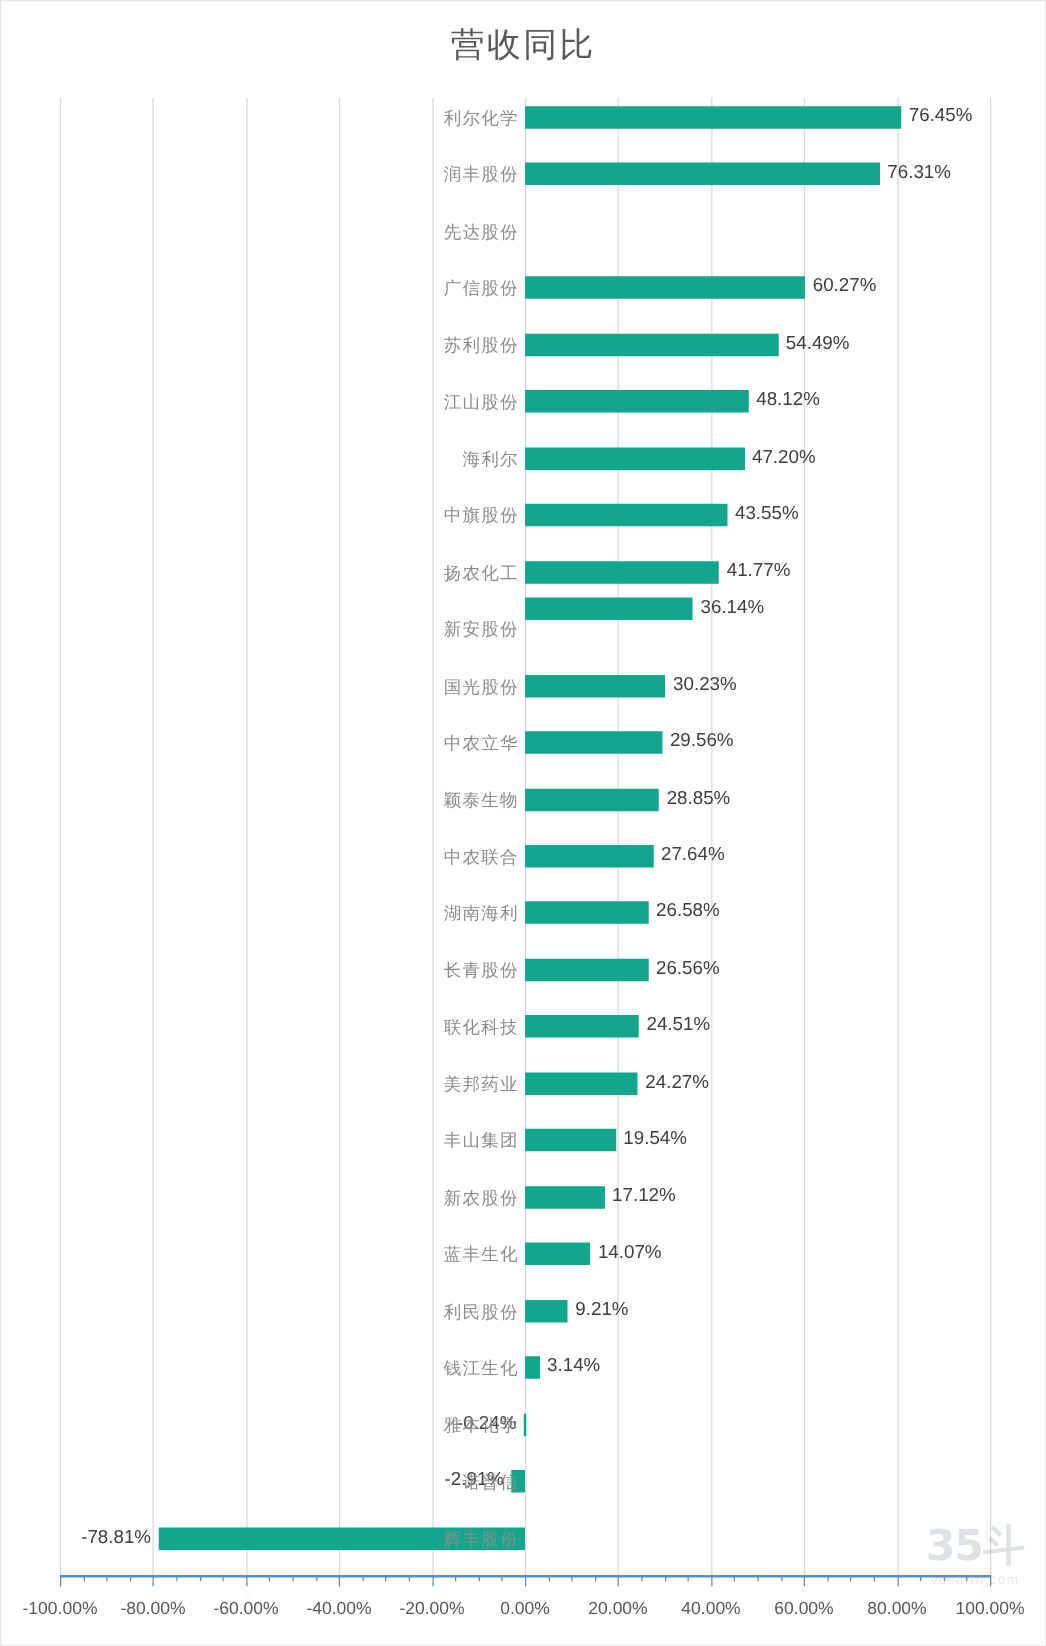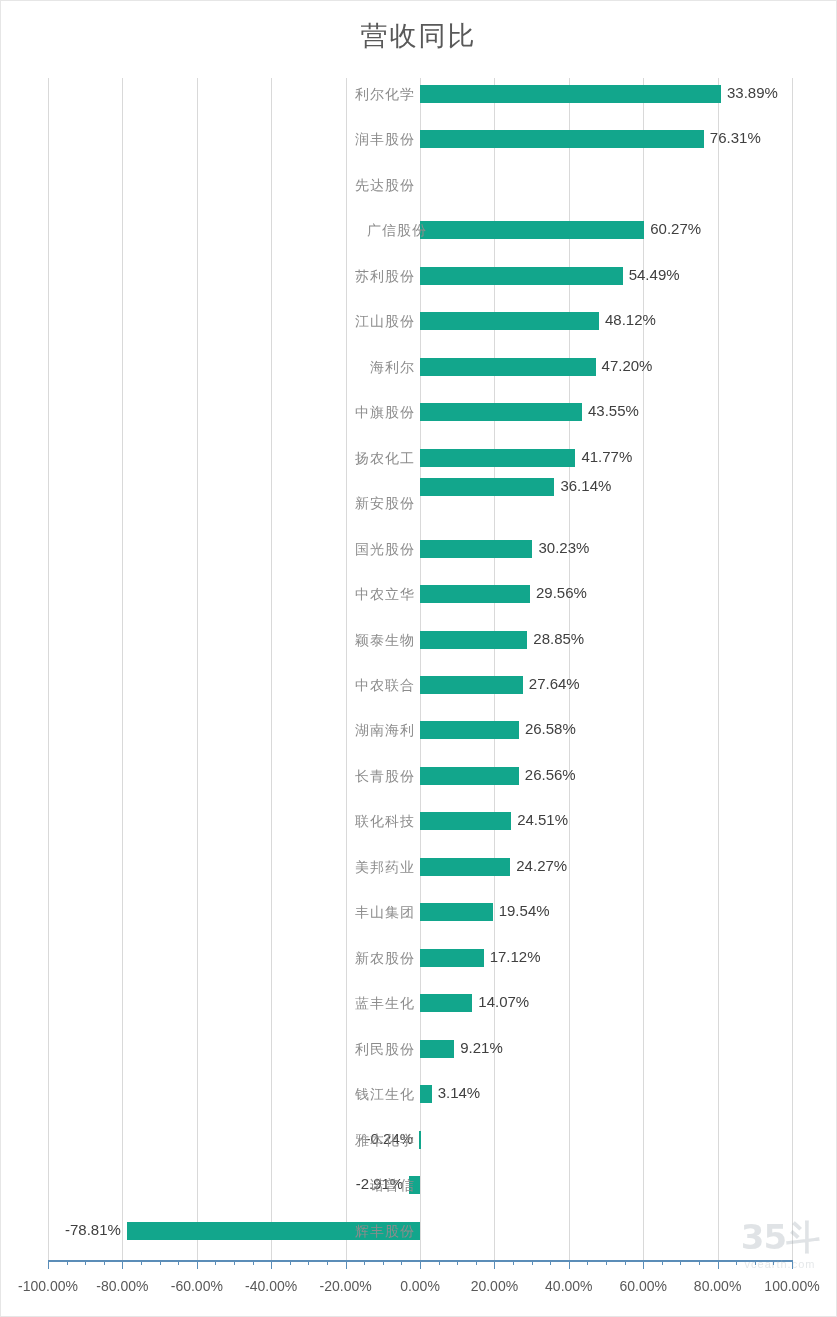--- a/index.html
+++ b/index.html
@@ -136,21 +136,21 @@
       <div class="gridline" style="left: 223.2px;"></div>
       <div class="gridline" style="left: 297.6px;"></div>
       <div class="gridline" style="left: 372px;"></div>
       <div class="gridline" style="left: 446.4px;"></div>
       <div class="gridline" style="left: 520.8px;"></div>
       <div class="gridline" style="left: 595.2px;"></div>
       <div class="gridline" style="left: 669.6px;"></div>
       <div class="gridline" style="left: 744px;"></div>
       <div class="row" style="top: 7px;">
         <div class="bar" title="利尔化学 80.92%" style="left: 372px; width: 301.022px; background: rgb(18, 166, 140);"></div>
-        <div class="value-label pos" style="left: 679.022px;">33.89%</div>
+        <div class="value-label pos" style="left: 679.022px;">76.45%</div>
       </div>
       <div class="row" style="top: 52px;">
         <div class="bar" title="润丰股份 76.31%" style="left: 372px; width: 283.873px; background: rgb(18, 166, 140);"></div>
         <div class="value-label pos" style="left: 661.873px;">76.31%</div>
       </div>
       <div class="row" style="top: 143px;">
         <div class="bar" title="广信股份 60.27%" style="left: 372px; width: 224.204px; background: rgb(18, 166, 140);"></div>
         <div class="value-label pos" style="left: 602.204px;">60.27%</div>
       </div>
       <div class="row" style="top: 189px;">
@@ -247,21 +247,21 @@
 
   <div id="watermark">
     <div class="wm-logo">35斗</div>
     <div class="wm-url">vcearth.com</div>
   </div>
 
   <div id="page-border"></div>
 <div class="cat-label" style="top: 84px; left: 0px; width: 415px;">利尔化学</div>
     <div class="cat-label" style="top: 129px; left: 0px; width: 415px;">润丰股份</div>
     <div class="cat-label" style="top: 175px; left: 0px; width: 415px;">先达股份</div>
-    <div class="cat-label" style="top: 220px; left: 12px; width: 415px;">广信股份</div>
+    <div class="cat-label" style="top: 220px; left: 0px; width: 415px;">广信股份</div>
     <div class="cat-label" style="top: 266px; left: 0px; width: 415px;">苏利股份</div>
     <div class="cat-label" style="top: 311px; left: 0px; width: 415px;">江山股份</div>
     <div class="cat-label" style="top: 357px; left: 0px; width: 415px;">海利尔</div>
     <div class="cat-label" style="top: 402px; left: 0px; width: 415px;">中旗股份</div>
     <div class="cat-label" style="top: 448px; left: 0px; width: 415px;">扬农化工</div>
     <div class="cat-label" style="top: 493px; left: 0px; width: 415px;">新安股份</div>
     <div class="cat-label" style="top: 539px; left: 0px; width: 415px;">国光股份</div>
     <div class="cat-label" style="top: 584px; left: 0px; width: 415px;">中农立华</div>
     <div class="cat-label" style="top: 630px; left: 0px; width: 415px;">颖泰生物</div>
     <div class="cat-label" style="top: 675px; left: 0px; width: 415px;">中农联合</div>

